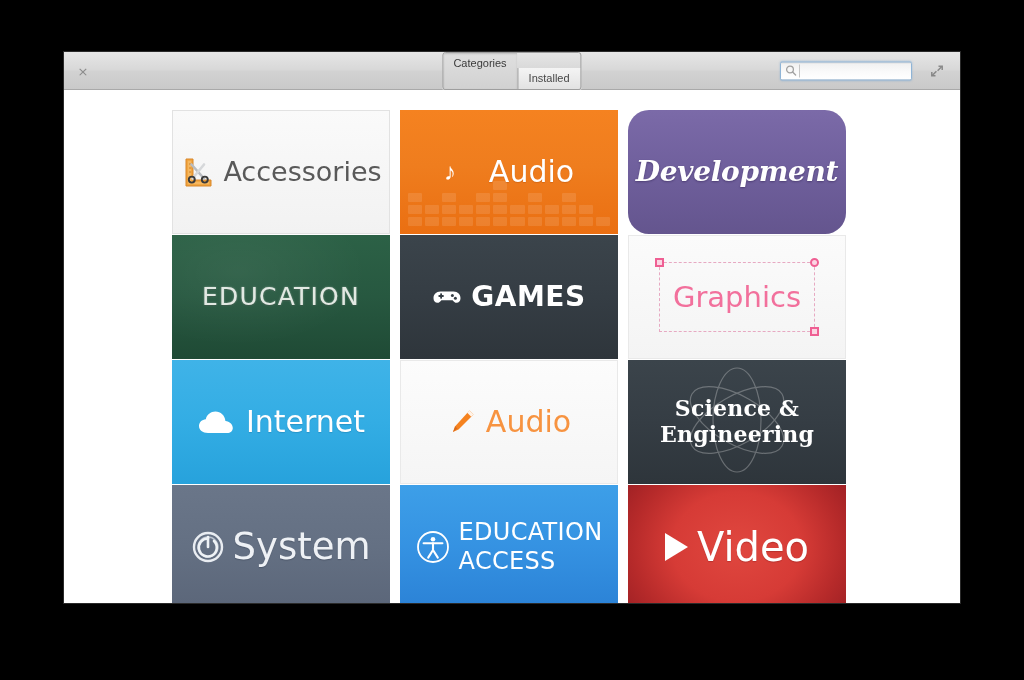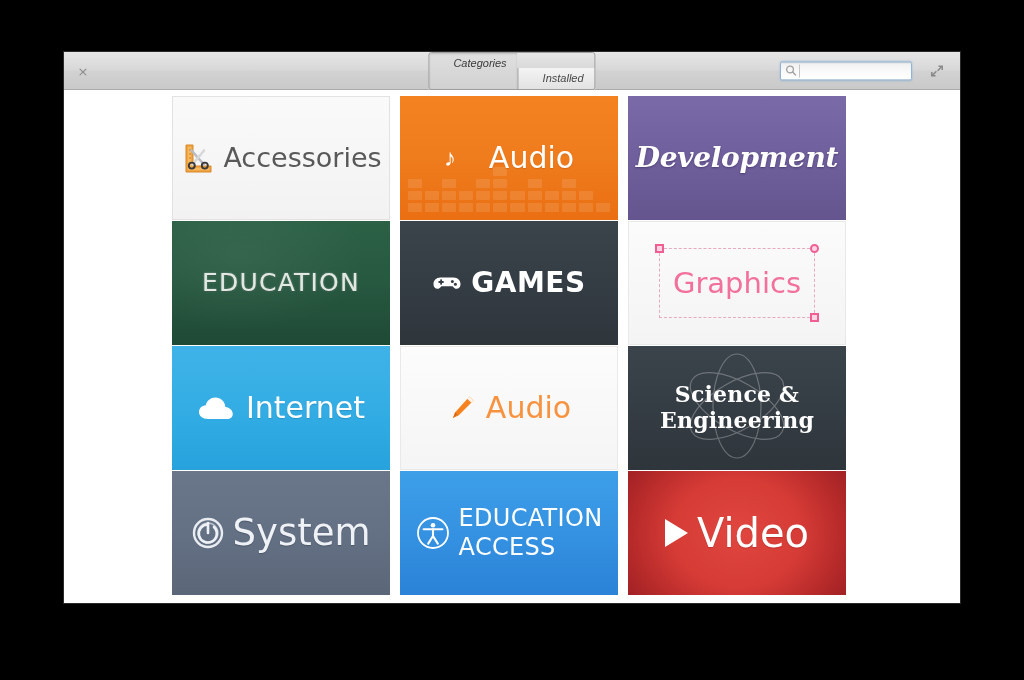--- a/index.html
+++ b/index.html
@@ -67,29 +67,28 @@
     left: 50%;
     top: 50%;
     transform: translate(-50%, -50%);
     display: flex;
     border: 1px solid #9e9e9e;
     border-radius: 3px;
     overflow: hidden;
     box-shadow: 0 1px 0 rgba(255,255,255,0.65);
   }
   .seg-item {
-    padding: 3px 11px 4px 24px;
+    padding: 3px 11px 4px 10px;
     font-size: 11px;
     color: #474747;
     background: linear-gradient(to bottom, #f4f4f4 0%, #e2e2e2 100%);
     cursor: pointer;
     user-select: none;
     line-height: 14px;
     white-space: nowrap;
-    font-style: italic;
   }
   .seg-item + .seg-item { border-left: 1px solid #a8a8a8; margin-top: 15px; }
   .seg-item.active {
     background: linear-gradient(to bottom, #e0e0e0 0%, #d1d1d1 100%);
     box-shadow: inset 0 1px 2px rgba(0,0,0,0.16);
     color: #3a3a3a;
   }
 
   
   .search-wrap {
@@ -148,21 +147,21 @@
     opacity: 0.55;
     display: flex;
     align-items: center;
     justify-content: center;
   }
 
   
   #content {
     flex: 1 1 auto;
     background: #ffffff;
-    padding: 6px 0 0 0;
+    padding: 20px 0 0 0;
     overflow: hidden;
   }
 
   #grid {
     width: 680px;
     margin: 0 auto;
     display: grid;
     grid-template-columns: repeat(3, 218px);
     grid-auto-rows: 124px;
     column-gap: 10px;
@@ -232,21 +231,21 @@
     z-index: 1;
     display: flex;
     align-items: flex-end;
     gap: 3px;
   }
   .eq-col { flex: 1 1 0; display: flex; flex-direction: column; justify-content: flex-end; gap: 3px; }
   .eq-cell { height: 9px; background: rgba(255,255,255,0.115); border-radius: 1px; }
   .note-icon { font-size: 24px; color: #ffffff; line-height: 1; }
 
   
-  .t-development { background: linear-gradient(to bottom, #7b6aa8 0%, #6f5f9c 50%, #64558e 100%); }
+  .t-development { background: linear-gradient(to bottom, #7b6aa8 0%, #6f5f9c 50%, #64558e 100%); border-radius: 21px; }
   .t-development .tile-label {
     font-size: 28px;
     color: #ffffff;
     font-family: "DejaVu Serif", serif;
     font-style: italic;
     font-weight: 700;
     letter-spacing: -0.3px;
     text-shadow: 0 1px 2px rgba(40,25,70,0.45);
   }
 

